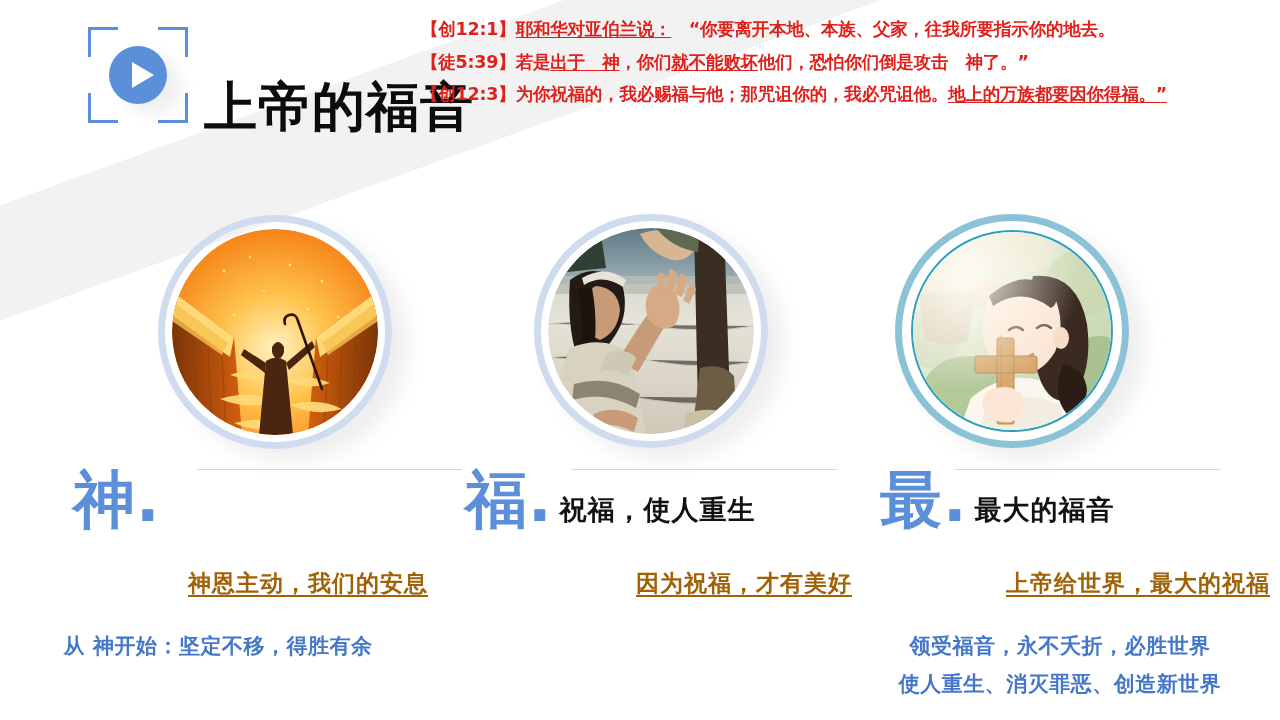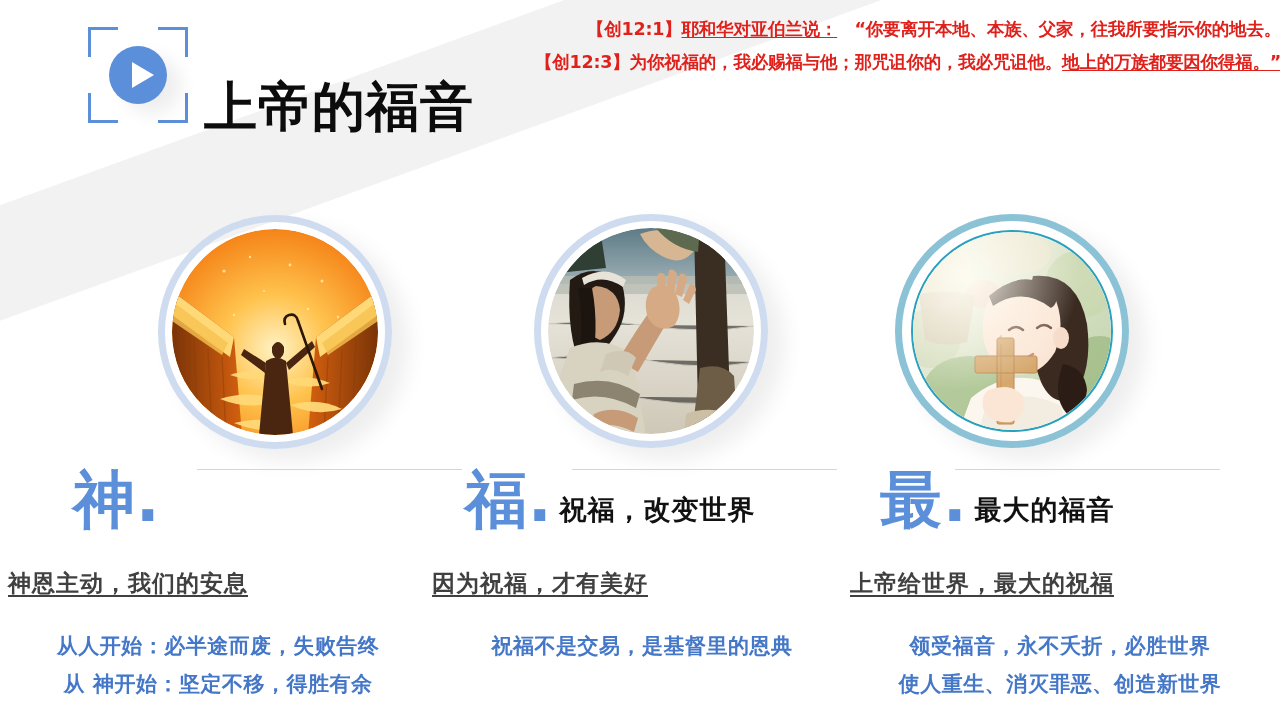--- a/index.html
+++ b/index.html
@@ -120,21 +120,20 @@
     white-space: nowrap;
     font-family: "DejaVu Sans", "Liberation Sans", sans-serif;
     margin-top: 28px;
   }
 
   .verses {
     position: absolute;
     left: 421px;
     top: 13px;
     width: 860px;
-    text-align: right;
   }
   .verse-line {
     color: #e0201b;
     font-size: 17.5px;
     font-weight: bold;
     line-height: 32.5px;
     white-space: nowrap;
     letter-spacing: -0.2px;
   }
   .verse-line u {
@@ -248,24 +247,24 @@
     color: #111111;
     position: relative;
     top: -2px;
     letter-spacing: 1px;
   }
 
   .red-line {
     position: absolute;
     top: 113px;
     width: 100%;
-    text-align: left;
+    text-align: right;
     font-size: 23px;
     font-weight: bold;
-    color: #404040;
+    color: #a16207;
     letter-spacing: 1px;
   }
   .red-line u { text-decoration: underline; text-underline-offset: 4px; }
 
   .blue-lines {
     position: absolute;
     top: 172px;
     width: 100%;
     text-align: center;
     color: #4477c8;
@@ -300,20 +299,21 @@
       </div>
       <div class="logo-circle">
         <div class="logo-play"></div>
       </div>
     </div>
 
     <div class="brand-title">上帝的福音</div>
 
     <div class="verses">
       <div class="verse-line"><span>【创12:1】</span><u>耶和华对亚伯兰说：</u><span>　“你要离开本地、本族、父家，往我所要指示你的地去。</span></div>
+      <div class="verse-line"><span>【徒5:39】</span><span>若是</span><u>出于　神</u><span>，你们</span><u>就不能败坏</u><span>他们，恐怕你们倒是攻击　神了。”</span></div>
       <div class="verse-line"><span>【创12:3】</span><span>为你祝福的，我必赐福与他；那咒诅你的，我必咒诅他。</span><u>地上的万族都要因你得福。”</u></div>
     </div>
   </div>
 
   <div class="circles">
 
     <div class="circle-holder c1">
       <div class="ring-shadow"></div>
       <div class="ring"></div>
       <div class="photo">
@@ -544,40 +544,38 @@
     <div class="divider div-2"></div>
     <div class="divider div-3"></div>
 
     <div class="heading h-1">
       <span class="big-char">神</span>
       <span class="big-dot">.</span>
     </div>
     <div class="heading h-2">
       <span class="big-char">福</span>
       <span class="big-dot">.</span>
-      <span class="sub-head">祝福，改变世界</span>
+      <span class="sub-head">祝福，使人重生</span>
     </div>
     <div class="heading h-3">
       <span class="big-char">最</span>
       <span class="big-dot">.</span>
       <span class="sub-head">最大的福音</span>
     </div>
 
     <div class="col col-1">
       <div class="red-line"><u>神恩主动，我们的安息</u></div>
       <div class="blue-lines">
-        <div>从人开始：必半途而废，失败告终</div>
         <div>从 神开始：坚定不移，得胜有余</div>
       </div>
     </div>
 
     <div class="col col-2">
       <div class="red-line"><u>因为祝福，才有美好</u></div>
       <div class="blue-lines">
-        <div>祝福不是交易，是基督里的恩典</div>
       </div>
     </div>
 
     <div class="col col-3">
       <div class="red-line"><u>上帝给世界，最大的祝福</u></div>
       <div class="blue-lines">
         <div>领受福音，永不夭折，必胜世界</div>
         <div>使人重生、消灭罪恶、创造新世界</div>
       </div>
     </div>

